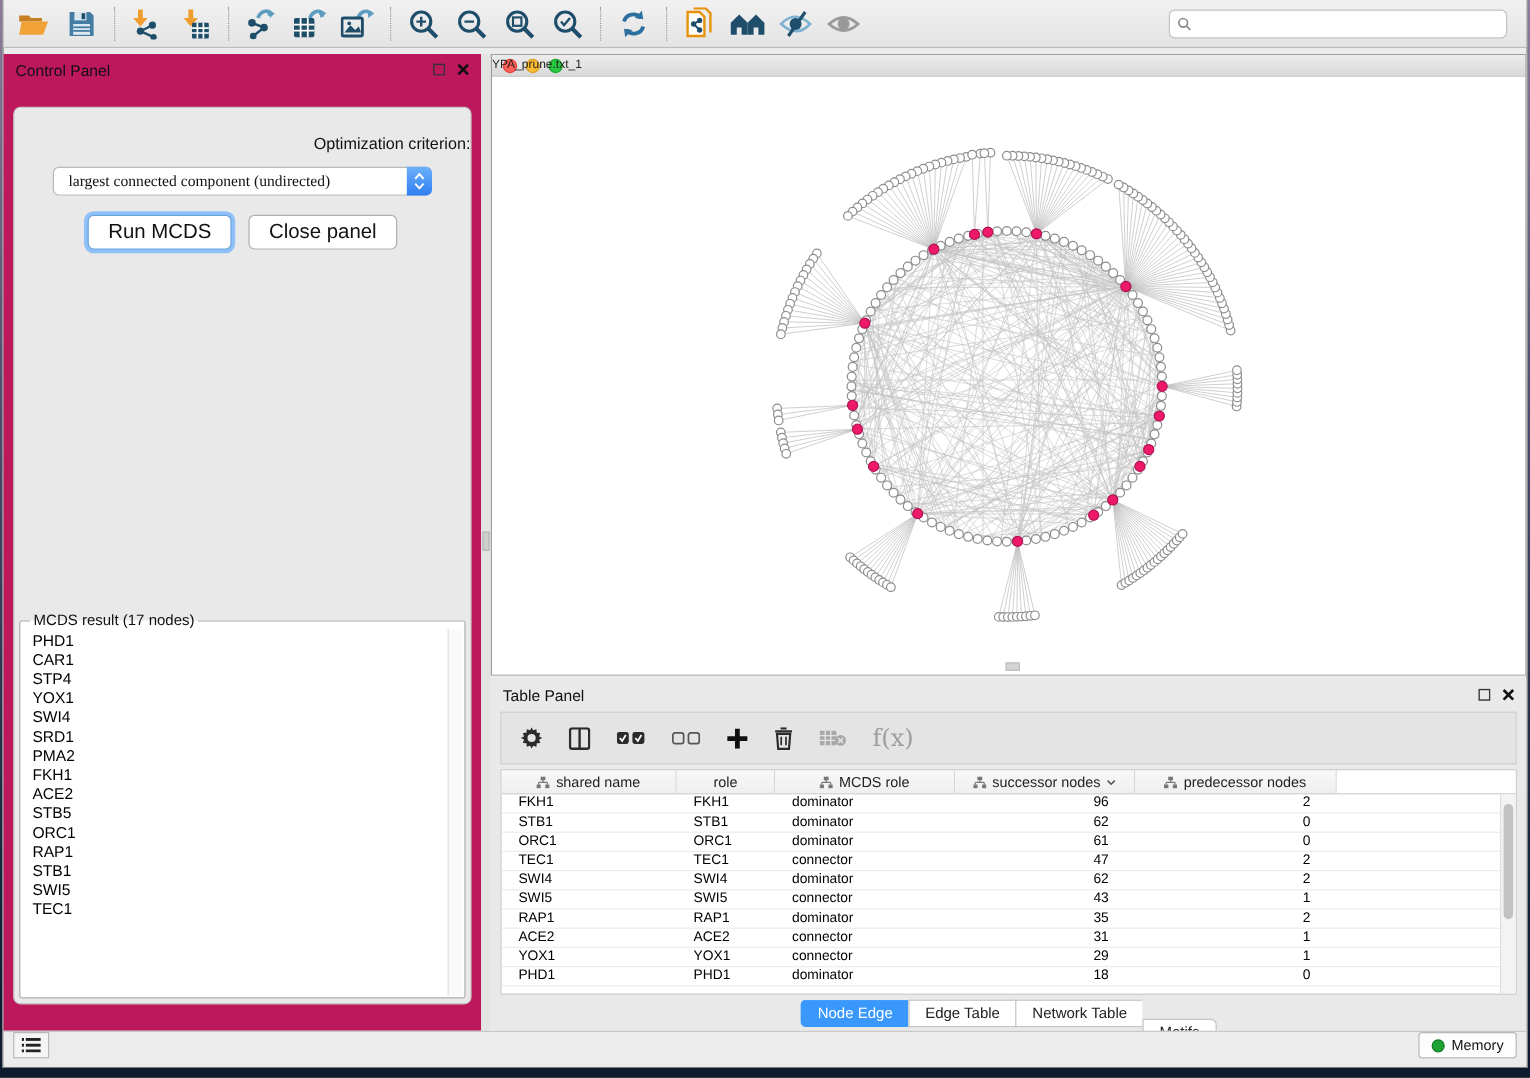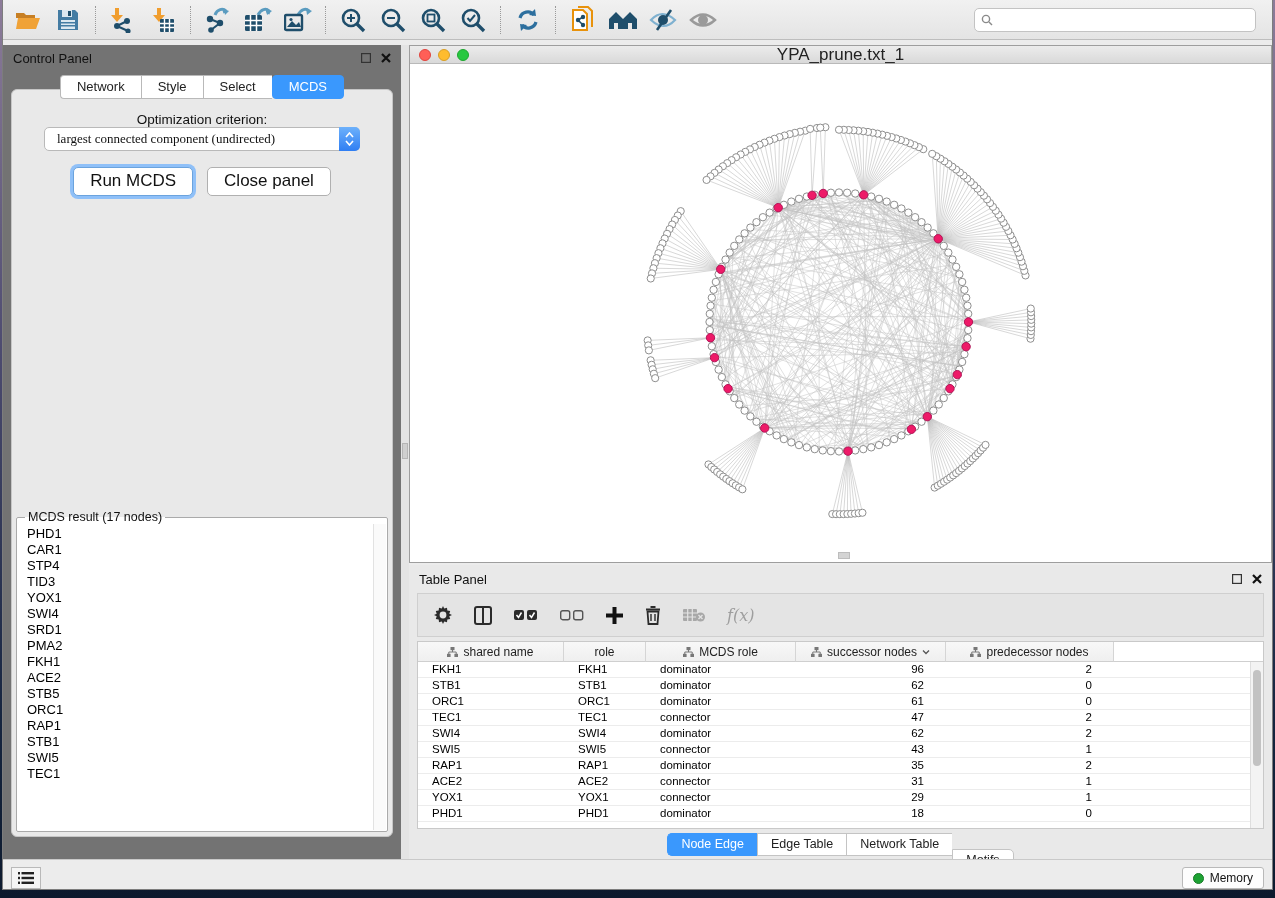--- a/index.html
+++ b/index.html
@@ -16,34 +16,34 @@
   .tb-group { display:flex; align-items:center; gap:10px; padding:0 12px; }
   .tb-sep { width:1px; height:28px; border-left:1px dotted #9a9a9a; }
   .tb-btn { width:30px; height:30px; display:flex; align-items:center; justify-content:center; cursor:default; }
   .tb-btn svg { display:block; }
   .tb-search { margin-left:auto; margin-right:6px; position:relative; }
   .tb-search input { width:282px; height:24px; border:1px solid #c3c3c3; border-radius:5px;
     background:#fff; padding:0 6px 0 24px; font-size:12px; outline:none; }
   .tb-search svg { position:absolute; left:7px; top:6px; }
 
   
-  .control-panel { position:absolute; left:0; top:45px; width:398px; bottom:30px; background:#737373; }
+  .control-panel { position:absolute; left:0; top:45px; width:398px; bottom:30px; background:#be185d; }
   .cp-header { height:24px; display:flex; align-items:center; padding:2px 10px 0; }
   .cp-title { font-size:13px; color:#111; }
   .win-icons { margin-left:auto; display:flex; gap:9px; align-items:center; }
   .win-ic { width:11px; height:11px; display:flex; align-items:center; justify-content:center; }
   .cp-tabs { display:flex; justify-content:center; gap:0; margin-top:6px; position:relative; z-index:2; }
   .cp-tab { font-size:13px; padding:3px 16px 4px; background:#fff; border:1px solid #b9b9b9;
     border-right:none; color:#222; }
   .cp-tab:first-child { border-radius:4px 0 0 4px; }
   .cp-tab.last { border-right:1px solid #b9b9b9; border-radius:0 4px 4px 0; }
   .cp-tab.active { background:#3a98fd; border-color:#3a98fd; color:#fff; border-radius:4px; }
   .cp-content { position:absolute; left:8px; right:8px; top:44px; bottom:22px;
     border:1px solid #c6c6c6; border-radius:6px; background:#e9e9e9; padding-top:22px; }
-  .opt-label { text-align:center; font-size:13.5px; color:#111; }
+  .opt-label { text-align:right; font-size:13.5px; color:#111; margin-bottom:12px; }
   .cp-select { margin:0 auto; width:316px; height:24px; background:#fff; border:1px solid #b9b9b9;
     border-radius:5px; display:flex; align-items:center; position:relative; }
   .cp-select .sel-text { flex:1; font-size:13px; padding-left:12px; color:#111; white-space:nowrap;font-family:Liberation Serif, serif; }
   .sel-stepper { width:21px; height:24px; margin-right:-1px; border-radius:0 5px 5px 0;
     background:linear-gradient(#6db1fb,#2f7ef3); display:flex; flex-direction:column;
     align-items:center; justify-content:center; gap:2px; }
   .btn-row { display:flex; justify-content:center; gap:14px; margin-top:16px; }
   .mac-btn { font-size:17px; color:#111; background:#fff; border:1px solid #b0b0b0;
     border-radius:5px; padding:3px 16px 4px; }
   .mac-btn.focused { box-shadow:0 0 0 3px #8fc0f8; border-color:#6ba3dd; }
@@ -60,55 +60,55 @@
 
   
   .right-area { position:absolute; left:406px; top:45px; right:0; bottom:30px; }
   .net-frame { position:absolute; left:0; top:0; right:0; height:518px; background:#fff; border:1px solid #9e9e9e; }
   .net-titlebar { height:18px; background:linear-gradient(#ececec,#d9d9d9); border-bottom:1px solid #b9b9b9;
     display:flex; align-items:center; position:relative; }
   .tl { width:12px; height:12px; border-radius:50%; margin-left:7px; }
   .tl.red { background:#ff5f57; border:1px solid #e0443e; margin-left:9px; }
   .tl.yellow { background:#febc2e; border:1px solid #d89e24; }
   .tl.green { background:#28c840; border:1px solid #1da72f; }
-  .net-title { position:absolute; left:0; right:0; text-align:center; font-size:17px; color:#222; }
+  .net-title { position:absolute; left:0; right:0; text-align:left; font-size:10px; color:#222; }
   .net-canvas { position:absolute; left:0; right:0; top:18px; bottom:0; background:#fff; overflow:hidden; }
   .net-canvas svg { width:100%; height:100%; }
   .h-scroll-thumb { position:absolute; left:428px; bottom:3px; width:12px; height:7px; background:#d4d4d4; border:1px solid #bdbdbd; }
 
   
   .table-panel { position:absolute; left:0; right:0; top:520px; bottom:0; background:#e9e9e9;
     display:flex; flex-direction:column; }
   .tp-header { height:24px; display:flex; align-items:center; padding:4px 10px 0;gap:40px; }
   .tp-title { font-size:13px; color:#111; }
   .tp-toolbar { margin:4px 8px 0; height:44px; background:#e4e4e4; border:1px solid #cfcfcf;
     display:flex; align-items:center; gap:22px; padding:0 16px; }
   .tp-tbtn { display:flex; align-items:center; justify-content:center; }
-  .fx-label { font-size:16px; color:#9e9e9e; font-family:"DejaVu Serif", serif; font-style:italic; }
+  .fx-label { font-size:20px; color:#9e9e9e; font-family:"DejaVu Serif", serif; }
   .tbl-wrap { flex:1; margin:4px 8px 0; border:1px solid #c9c9c9; background:#fff; position:relative; overflow:hidden; }
   .tbl-grid { display:grid; grid-template-columns:146px 82px 150px 150px 168px 1fr 13px; }
   .th-cell { height:20px; background:linear-gradient(#f8f8f8,#efefef); border-right:1px solid #d5d5d5;
     border-bottom:1px solid #cfcfcf; display:flex; align-items:center; justify-content:center; gap:5px;
     font-size:12px; color:#222; }
   .th-cell.filler { background:#fff; border-right:none; }
   .tr-row { display:grid; grid-template-columns:146px 82px 150px 150px 168px 1fr 13px; height:16px;
     border-bottom:1px solid #ececec; font-size:11.5px; color:#000; }
   .td { padding:1px 6px 0 14px; white-space:nowrap; }
   .td.num { text-align:right; padding-right:22px; }
   .v-scroll { position:absolute; right:0; top:20px; bottom:0; width:13px; background:#f3f3f3; border-left:1px solid #dedede; }
   .v-scroll .thumb { position:absolute; left:2px; top:8px; width:8px; height:96px; background:#c2c2c2; border-radius:5px; }
   .tp-tabs { height:30px; display:flex; align-items:center; justify-content:center; }
   .tp-tab { font-size:12.5px; padding:3px 13px 4px; background:#fff; border:1px solid #c4c4c4; border-right:none; color:#222; }
   .tp-tab:first-child { border-radius:5px 0 0 5px; }
   .tp-tab.last { border-right:1px solid #c4c4c4; border-radius:0 5px 5px 0;margin-top:32px; }
   .tp-tab.active { background:#3a98fd; border-color:#3a98fd; color:#fff; }
 
   
   .status-bar { position:absolute; left:0; right:0; bottom:0; height:30px; background:#ececec;
-    border-top:1px solid #c9c9c9; display:flex; align-items:flex-end; padding:0 8px; }
+    border-top:1px solid #c9c9c9; display:flex; align-items:flex-start; padding:0 8px; }
   .sb-list-btn { width:30px; height:22px; background:#f5f5f5; border:1px solid #b9b9b9;
     display:flex; align-items:center; justify-content:center; }
   .memory-btn { margin-left:auto; height:22px; background:#fdfdfd; border:1px solid #b9b9b9;
     border-radius:3px; display:flex; align-items:center; gap:6px; padding:0 10px; font-size:12px; color:#111; }
   .mem-dot { width:11px; height:11px; border-radius:50%; background:#1da233; border:1px solid #157a26; }
 </style>
 </head>
 <body>
 
 <div id="app">
@@ -279,26 +279,20 @@
               <rect x="0.5" y="0.5" width="9" height="9" fill="none" stroke="#333" stroke-width="1.4"></rect>
             </svg>
           </span>
         <span class="win-ic">
             <svg width="10" height="10">
               <path d="M1 1 L9 9 M9 1 L1 9" stroke="#111" stroke-width="2.2"></path>
             </svg>
           </span>
       </span>
     </div>
-    <div class="cp-tabs">
-      <span class="cp-tab">Network</span>
-      <span class="cp-tab">Style</span>
-      <span class="cp-tab">Select</span>
-      <span class="cp-tab last active">MCDS</span>
-    </div>
     <div class="cp-content">
       <div class="opt-label">Optimization criterion:</div>
       <div class="cp-select">
         <span class="sel-text">largest connected component (undirected)</span>
         <span class="sel-stepper">
           <svg width="9" height="6">
               <path d="M1 5 L4.5 1 L8 5" fill="none" stroke="#fff" stroke-width="1.6"></path>
             </svg>
           <svg width="9" height="6">
               <path d="M1 1 L4.5 5 L8 1" fill="none" stroke="#fff" stroke-width="1.6"></path>
@@ -308,21 +302,20 @@
       <div class="btn-row">
         <button class="mac-btn focused">Run MCDS</button>
         <button class="mac-btn">Close panel</button>
       </div>
       <fieldset class="mcds-box">
         <legend>MCDS result (17 nodes)</legend>
         <div class="mcds-list">
             <div class="mcds-item">PHD1</div>
             <div class="mcds-item">CAR1</div>
             <div class="mcds-item">STP4</div>
-            <div class="mcds-item">TID3</div>
             <div class="mcds-item">YOX1</div>
             <div class="mcds-item">SWI4</div>
             <div class="mcds-item">SRD1</div>
             <div class="mcds-item">PMA2</div>
             <div class="mcds-item">FKH1</div>
             <div class="mcds-item">ACE2</div>
             <div class="mcds-item">STB5</div>
             <div class="mcds-item">ORC1</div>
             <div class="mcds-item">RAP1</div>
             <div class="mcds-item">STB1</div>

